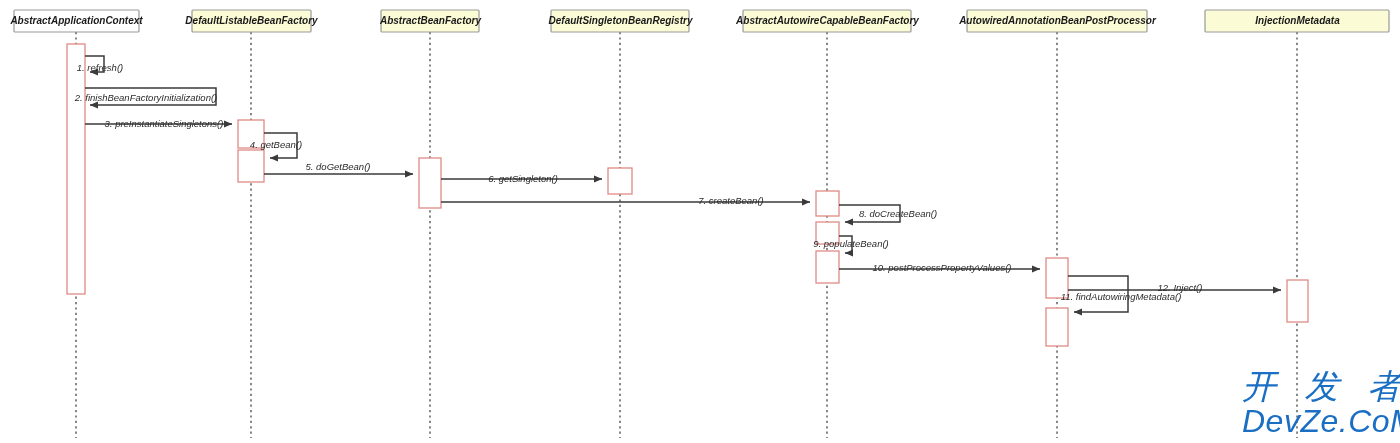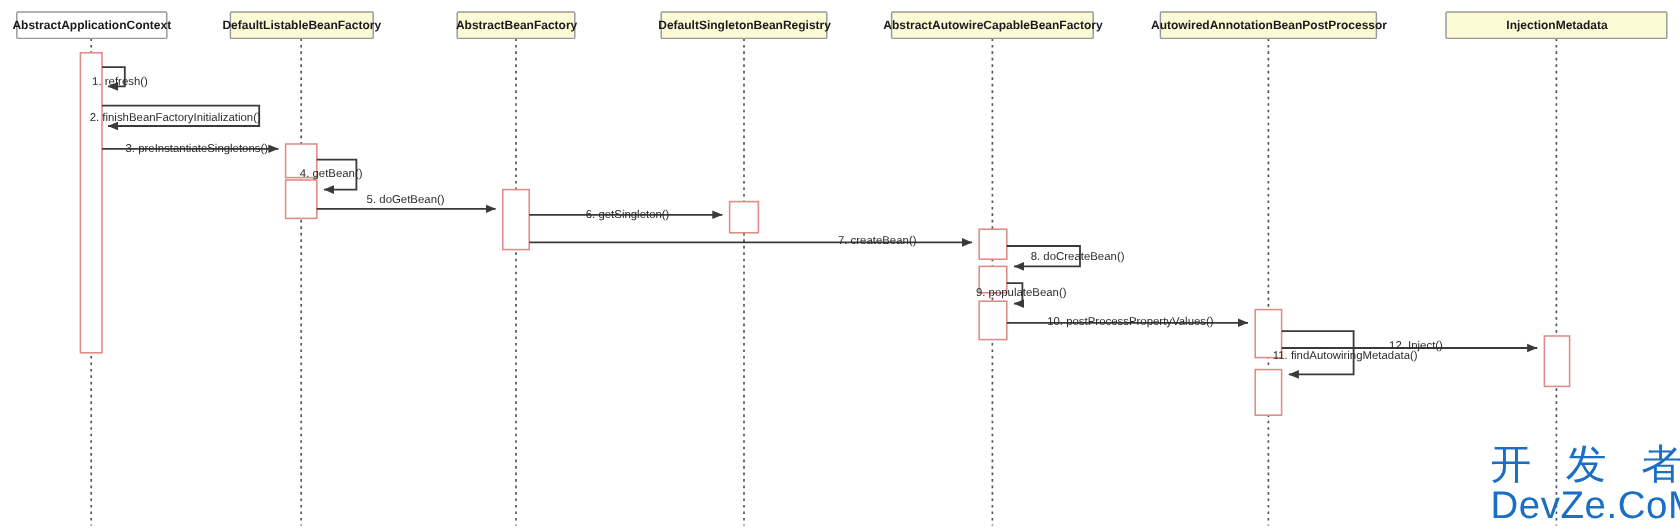--- a/index.html
+++ b/index.html
@@ -11,20 +11,21 @@
     font-family: "Liberation Sans", sans-serif;
     width: 1400px;
     height: 443px;
     overflow: hidden;
   }
   #diagram-root {
     position: relative;
     width: 1400px;
     height: 387px;
     background: #ffffff;
+    font-style: italic;
   }
   svg.uml-canvas {
     position: absolute;
     left: 0;
     top: 0;
     width: 1400px;
     height: 443px;
     display: block;
   }
   .participant-label {

